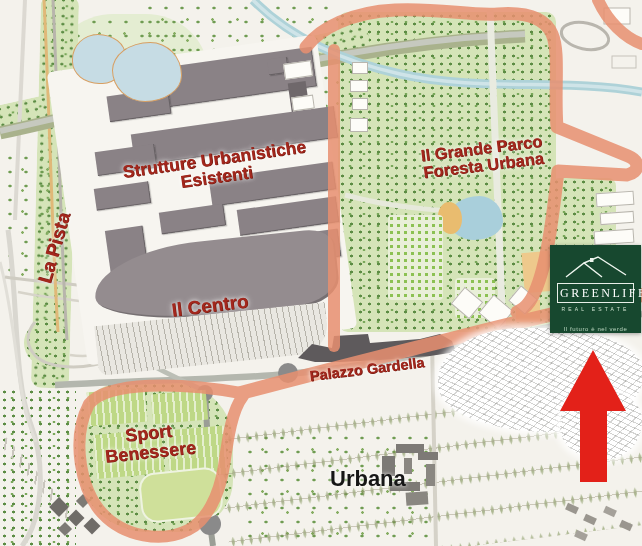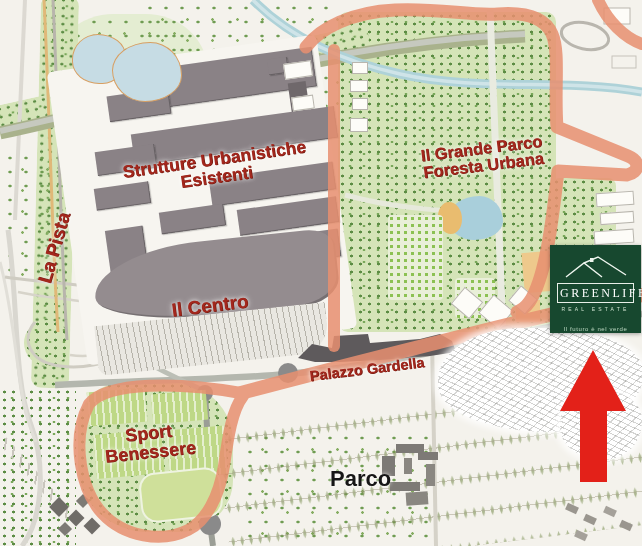--- a/index.html
+++ b/index.html
@@ -205,21 +205,21 @@
   <div>Foresta Urbana</div>
 </div>
 
 <div class="abs lred" style="left:292px;top:362px;width:150px;font-size:14.5px;transform:rotate(-7deg);">Palazzo Gardella</div>
 
 <div class="abs lred" style="left:92px;top:424px;width:115px;font-size:18px;transform:rotate(-6deg);">
   <div>Sport</div>
   <div>Benessere</div>
 </div>
 
-<div class="abs lblack" style="left:330px;top:466px;font-size:22px;">Parco</div>
+<div class="abs lblack" style="left:330px;top:466px;font-size:22px;">Urbana</div>
 
 <div class="abs logo" style="left: 550px; top: 245px; width: 91px; height: 88px; background: rgb(23, 72, 47);">
   <svg width="91" height="30" viewBox="0 0 91 30" style="position:static;display:block;margin-top:8px;">
     <g stroke="#eef5ee" stroke-width="1.4" fill="none">
       <path d="M16,24 L34,10 L52,24"></path>
       <path d="M34,10 L48,4 L76,22"></path>
       <rect x="40" y="5" width="3.5" height="4" fill="#eef5ee" stroke="none"></rect>
     </g>
   </svg>
   <div class="brand">GREENLIFE</div>

